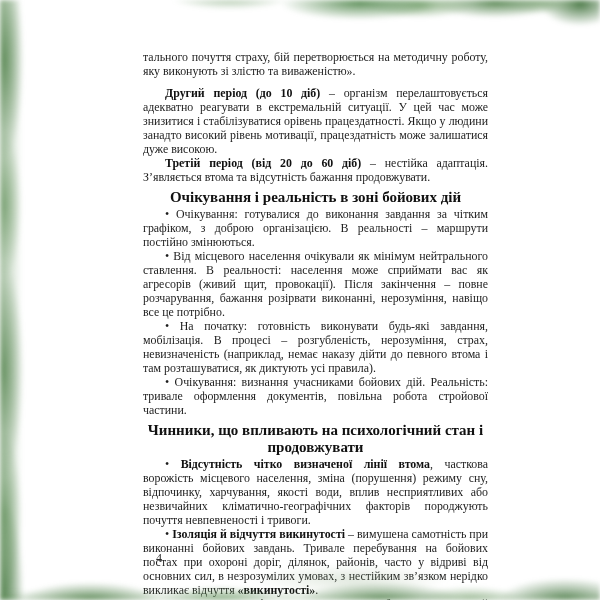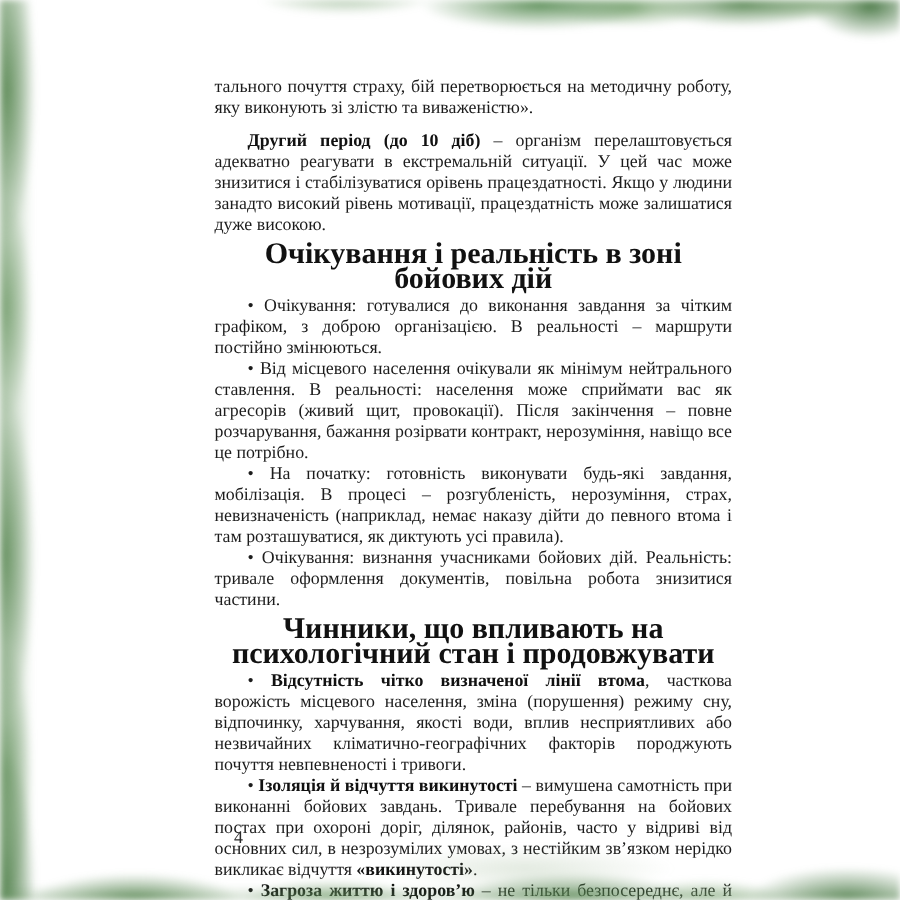--- a/index.html
+++ b/index.html
@@ -65,21 +65,21 @@
     color: var(--ink, #1c1c1c);
     font-size: 11.9px;
     line-height: 14px;
     text-align: justify;
     z-index: 1;
   }
   .content p { margin: 0; }
   .content p.indent { text-indent: 22px; }
   .content p.gap-before { margin-top: 8px; font-family: Liberation Serif, serif; }
   .content h2 {
-    font-size: 20px;
+    font-size: 15px;
     line-height: 17px;
     font-weight: bold;
     text-align: center;
     text-indent: 0;
     margin: 5px 0 1px 0;
     color: #111111;
   }
   .content b { color: #111111; }
   .page-number {
     position: absolute;
@@ -92,24 +92,25 @@
 </head>
 <body>
 
 <div class="page">
   <div class="edge edge-top"></div>
   <div class="edge edge-left"></div>
   <div class="edge edge-bottom"></div>
   <main class="content">
       <p><span>тального почуття страху, бій перетворюється на методичну роботу, яку виконують зі злістю та виваженістю».</span></p>
       <p class="indent gap-before"><b>Другий період (до 10 діб)</b><span> – організм перелаштовується адекватно реагувати в екстремальній ситуації. У цей час може знизитися і стабілізуватися орівень працездатності. Якщо у людини занадто високий рівень мотивації, працездатність може залишатися дуже високою.</span></p>
+      <p class="indent"><b>Третій період (від 20 до 60 діб)</b><span> – нестійка адаптація. З’являється втома та відсутність бажання продовжувати.</span></p>
       <h2><b>Очікування і реальність в зоні бойових дій</b></h2>
       <p class="indent"><span>• Очікування: готувалися до виконання завдання за чітким графіком, з доброю організацією. В реальності – маршрути постійно змінюються.</span></p>
-      <p class="indent"><span>• Від місцевого населення очікували як мінімум нейтрального ставлення. В реальності: населення може сприймати вас як агресорів (живий щит, провокації). Після закінчення – повне розчарування, бажання розірвати контракт, нерозуміння, навіщо все це потрібно.</span></p>
+      <p class="indent"><span>• Від місцевого населення очікували як мінімум нейтрального ставлення. В реальності: населення може сприймати вас як агресорів (живий щит, провокації). Після закінчення – повне розчарування, бажання розірвати виконанні, нерозуміння, навіщо все це потрібно.</span></p>
       <p class="indent"><span>• На початку: готовність виконувати будь-які завдання, мобілізація. В процесі – розгубленість, нерозуміння, страх, невизначеність (наприклад, немає наказу дійти до певного втома і там розташуватися, як диктують усі правила).</span></p>
-      <p class="indent"><span>• Очікування: визнання учасниками бойових дій. Реальність: тривале оформлення документів, повільна робота знизитися частини.</span></p>
+      <p class="indent"><span>• Очікування: визнання учасниками бойових дій. Реальність: тривале оформлення документів, повільна робота стройової частини.</span></p>
       <h2><b>Чинники, що впливають на психологічний стан і продовжувати</b></h2>
       <p class="indent"><span>• </span><b>Відсутність чітко визначеної лінії втома</b><span>, часткова ворожість місцевого населення, зміна (порушення) режиму сну, відпочинку, харчування, якості води, вплив несприятливих або незвичайних кліматично-географічних факторів породжують почуття невпевненості і тривоги.</span></p>
       <p class="indent"><span>• </span><b>Ізоляція й відчуття викинутості</b><span> – вимушена самотність при виконанні бойових завдань. Тривале перебування на бойових постах при охороні доріг, ділянок, районів, часто у відриві від основних сил, в незрозумілих умовах, з нестійким зв’язком нерідко викликає відчуття </span><b>«викинутості»</b><span>.</span></p>
       <p class="indent"><span>• </span><b>Загроза життю і здоров’ю</b><span> – не тільки безпосереднє, але й постійне очікування.</span></p>
     </main>
   <div class="page-number">4</div>
 </div>
 
 </body></html>

